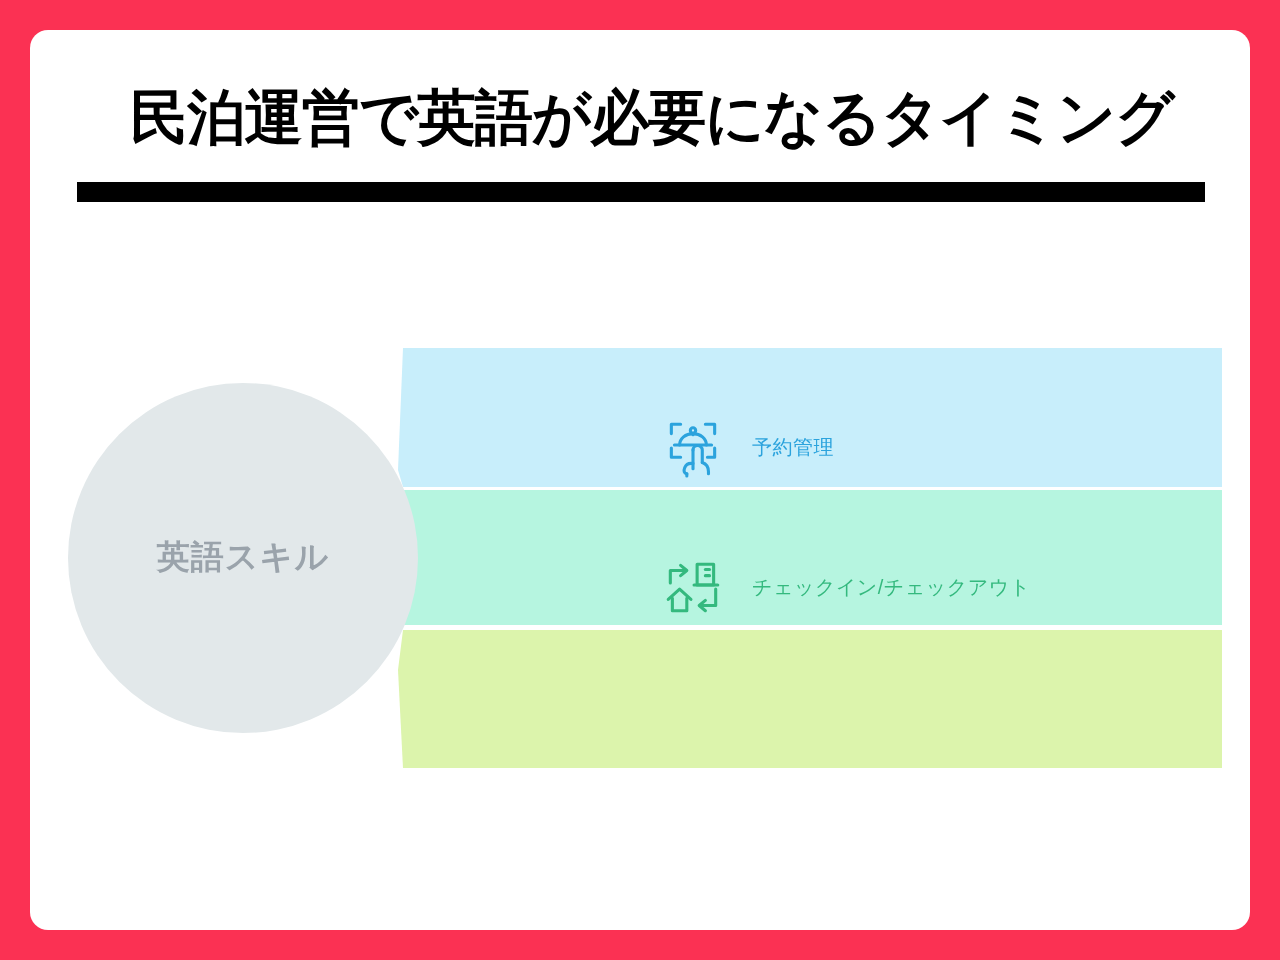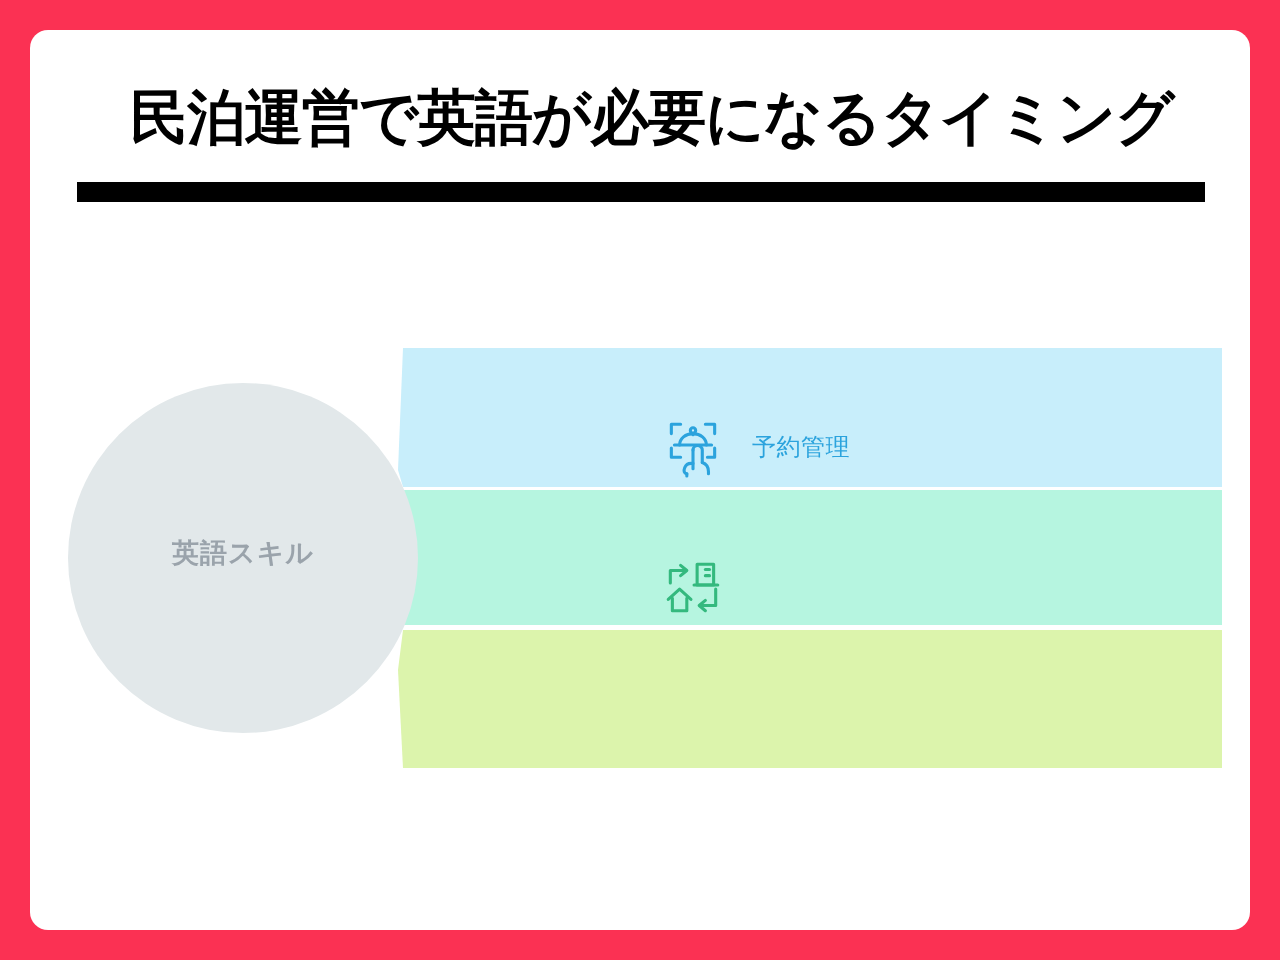--- a/index.html
+++ b/index.html
@@ -66,42 +66,42 @@
   .diagram svg {
     display: block;
   }
   
   .hub-label {
     position: absolute;
     left: 38px;
     top: 505px;
     width: 350px;
     text-align: center;
-    font-size: 27px;
+    font-size: 33px;
     font-weight: 700;
     color: #9aa3ab;
     letter-spacing: 1px;
     pointer-events: none;
   }
   
   .band-row {
     position: absolute;
     display: flex;
     align-items: center;
     height: 80px;
   }
   .band-row .band-icon {
     width: 66px;
     height: 66px;
     flex: 0 0 66px;
     display: block;
   }
   .band-row .band-label {
     margin-left: 26px;
-    font-size: 24px;
+    font-size: 20px;
     font-weight: 500;
     white-space: nowrap;
     letter-spacing: 0.5px;
   }
   #row-0 { left: 630px; top: 377px; }
   #row-1 { left: 630px; top: 517px; }
   #row-2 { left: 630px; top: 658px; }
 </style>
 </head>
 <body style="background: rgb(251, 49, 83);">
@@ -165,17 +165,18 @@
           <line x1="44" y1="15" x2="48" y2="15"></line>
           <line x1="44" y1="21" x2="48" y2="21"></line>
 
           <path d="M8 44 L19 34 L30 44"></path>
           <path d="M12 43 V55 H26 V43"></path>
 
           <path d="M54 34 V50 H39"></path>
           <path d="M44 45 L38 50 L44 55"></path>
         </g>
       </svg>
+      <div class="band-label" style="color: rgb(52, 185, 126);">チェックイン/チェックアウト</div>
     </div>
 
 
   </div>
 </div>
 
 </body></html>

